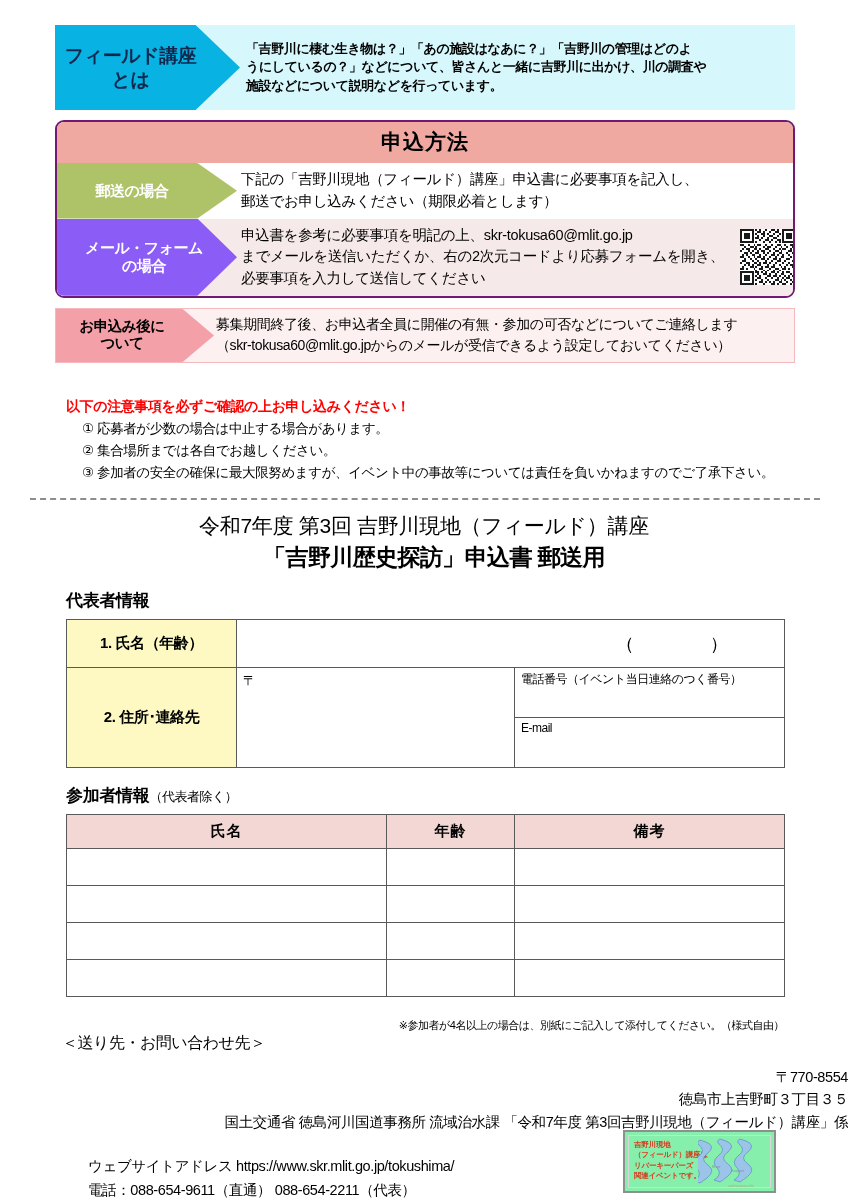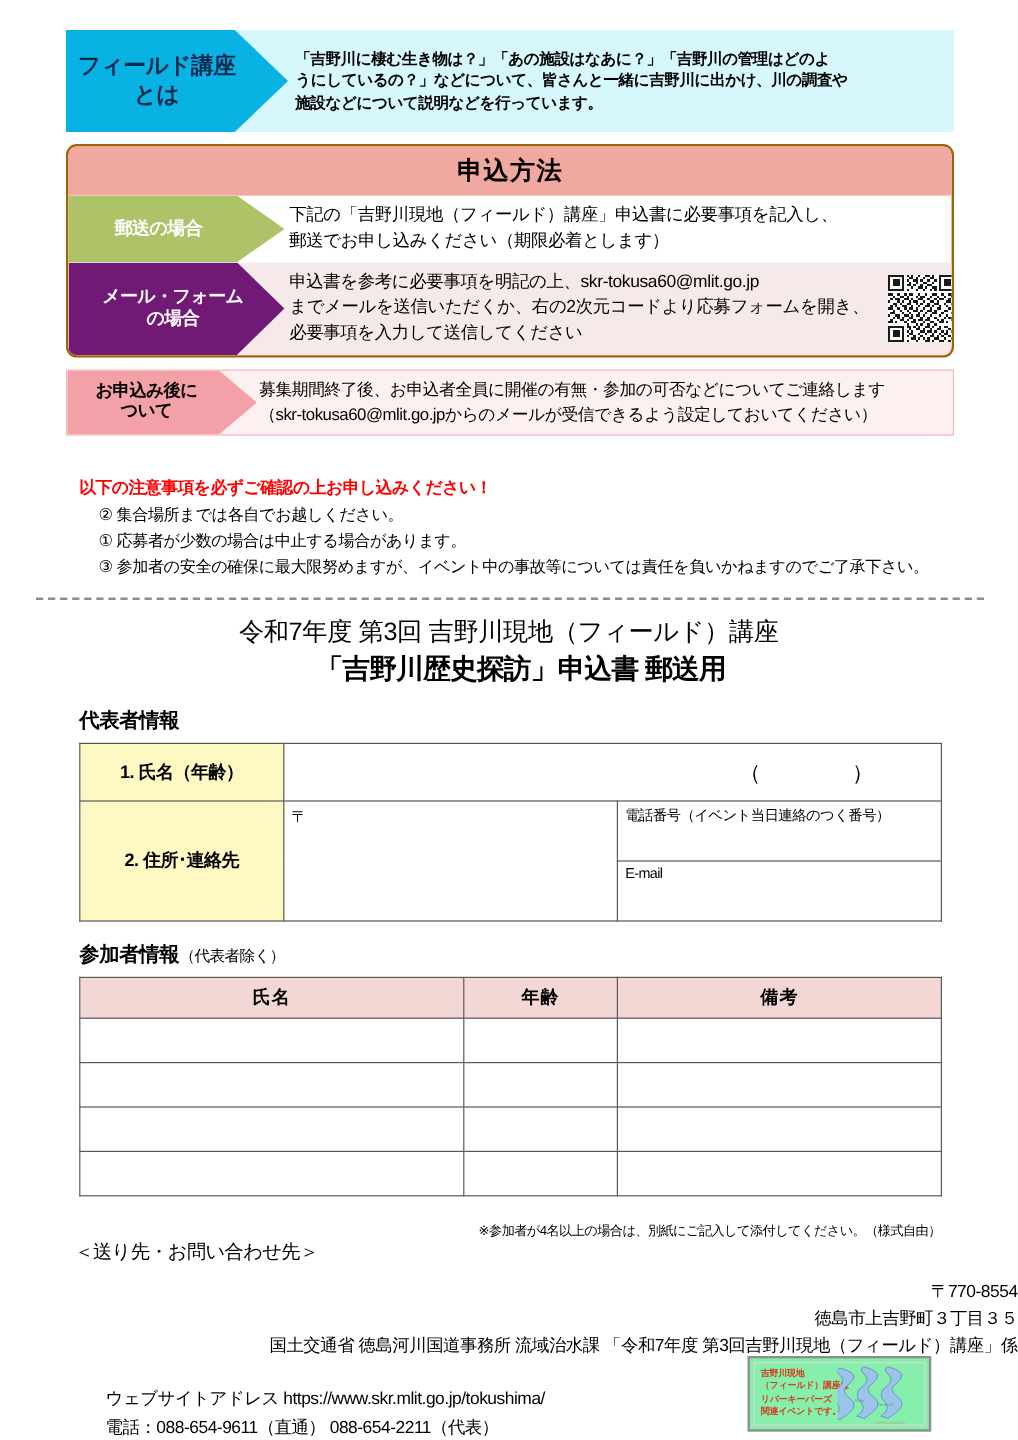--- a/index.html
+++ b/index.html
@@ -56,21 +56,21 @@
     font-size: 13px;
     font-weight: bold;
     line-height: 1.42;
     letter-spacing: -0.4px;
     padding: 4px 12px 4px 6px;
   }
 
   
   .apply-box {
     margin-top: 10px;
-    border: 2px solid #a16207;
+    border: 2px solid #701a75;
     border-radius: 9px;
     overflow: hidden;
     background: #ffffff;
   }
   .apply-title {
     background: #efa9a1;
     text-align: center;
     font-size: 21px;
     font-weight: bold;
     letter-spacing: 1px;
@@ -83,21 +83,21 @@
     position: relative;
   }
   .apply-row.mail { background: #f6e9e9; }
   .row-tab {
     flex: 0 0 auto;
     width: 180px;
     color: #ffffff;
     font-size: 15px;
   }
   .row-tab.post  { background: #aec368; clip-path: polygon(0 0, 78% 0, 100% 50%, 78% 100%, 0 100%); padding-right: 30px; }
-  .row-tab.mail  { background: #701a75; clip-path: polygon(0 0, 78% 0, 100% 50%, 78% 100%, 0 100%); padding-right: 30px; padding-left: 24px; }
+  .row-tab.mail  { background: #8b5cf6; clip-path: polygon(0 0, 78% 0, 100% 50%, 78% 100%, 0 100%); padding-right: 30px; padding-left: 24px; }
   .row-body {
     flex: 1;
     display: flex;
     align-items: flex-start;
     font-size: 14.5px;
     line-height: 1.5;
     letter-spacing: -0.3px;
     padding: 6px 16px 6px 4px;
   }
   .row-body .lines > div { white-space: nowrap; }
@@ -593,22 +593,22 @@
       <div class="lines">
         <div>募集期間終了後、お申込者全員に開催の有無・参加の可否などについてご連絡します</div>
         <div>（skr-tokusa60@mlit.go.jpからのメールが受信できるよう設定しておいてください）</div>
       </div>
     </div>
   </div>
 </div>
 
 <div class="cautions">
   <div class="caution-head">以下の注意事項を必ずご確認の上お申し込みください！</div>
+  <div class="caution-item">① 応募者が少数の場合は中止する場合があります。</div>
   <div class="caution-item">② 集合場所までは各自でお越しください。</div>
-  <div class="caution-item">① 応募者が少数の場合は中止する場合があります。</div>
   <div class="caution-item">③ 参加者の安全の確保に最大限努めますが、イベント中の事故等については責任を負いかねますのでご了承下さい。</div>
 </div>
 
 <div class="divider"></div>
 
 <div class="form-sec">
   <div class="form-sub">令和7年度 第3回 吉野川現地（フィールド）講座</div>
   <div class="form-main">「吉野川歴史探訪」申込書 郵送用</div>
 
   <div class="sec-label">代表者情報</div>

